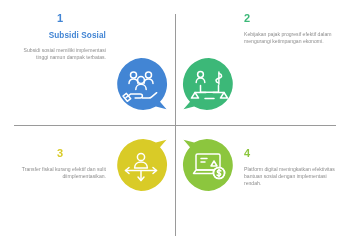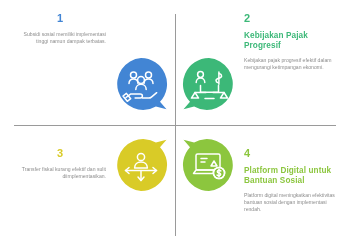--- a/index.html
+++ b/index.html
@@ -70,20 +70,21 @@
 <body>
 
 <div id="infographic">
 
   <div class="divider-v"></div>
   <div class="divider-h"></div>
 
   <div class="quad q1">
     <div class="txt">
       <div class="num" style="color:#4285d4">1</div>
+      <div class="head" style="color:#4285d4">Subsidi Sosial</div>
       <div class="body">Subsidi sosial memiliki implementasi tinggi namun dampak terbatas.</div>
     </div>
     <div class="bubble">
       <svg viewBox="0 0 56 56">
         <path d="M28 2a26 26 0 0 1 19 43.8l6.5 7.4-10.6-2.6A26 26 0 1 1 28 2z" fill="#4285d4"></path>
         <g fill="none" stroke="#ffffff" stroke-width="1.5" stroke-linecap="round" stroke-linejoin="round">
           <circle cx="20.5" cy="19" r="3"></circle>
           <path d="M16 27.5c0-2.8 2-4.6 4.5-4.6s4.5 1.8 4.5 4.6"></path>
           <circle cx="35.5" cy="19" r="3"></circle>
           <path d="M31 27.5c0-2.8 2-4.6 4.5-4.6s4.5 1.8 4.5 4.6"></path>
@@ -93,21 +94,20 @@
           <path d="M29.4 42.1h6.4c1 0 1.9-.4 2.6-1l5.3-4.4"></path>
           <path d="M10 40l3.4-2.6 4.3 5.3-3.4 2.6z"></path>
         </g>
       </svg>
     </div>
   </div>
 
   <div class="quad q2">
     <div class="txt">
       <div class="num" style="color:#3cb878">2</div>
-      <div class="head" style="color:#3cb878">Kebijakan Pajak Progresif</div>
       <div class="body">Kebijakan pajak progresif efektif dalam mengurangi ketimpangan ekonomi.</div>
     </div>
     <div class="bubble">
       <svg viewBox="0 0 56 56">
         <path d="M28 2a26 26 0 0 0-19 43.8L2.5 53.2l10.6-2.6A26 26 0 1 0 28 2z" fill="#3cb878"></path>
         <g fill="none" stroke="#ffffff" stroke-width="1.5" stroke-linecap="round" stroke-linejoin="round">
           <circle cx="19.5" cy="18.5" r="2.9"></circle>
           <path d="M15.2 26.5c0-2.6 1.9-4.4 4.3-4.4s4.3 1.8 4.3 4.4"></path>
           <path d="M38.2 17.5c1.6.5 2.4 1.4 2.4 2.4 0 1.3-1.4 1.9-2.8 2.3-1.4.4-2.8 1-2.8 2.3 0 1 .8 1.9 2.4 2.4"></path>
           <path d="M37.9 15.9v12.3"></path>
@@ -137,21 +137,20 @@
           <path d="M28 33.5v10"></path>
           <path d="M25 40l3 3.5 3-3.5"></path>
         </g>
       </svg>
     </div>
   </div>
 
   <div class="quad q4">
     <div class="txt">
       <div class="num" style="color:#8cc63e">4</div>
-      <div class="head" style="color:#8cc63e">Platform Digital untuk Bantuan Sosial</div>
       <div class="body">Platform digital meningkatkan efektivitas bantuan sosial dengan implementasi rendah.</div>
     </div>
     <div class="bubble">
       <svg viewBox="0 0 56 56">
         <path d="M28 54a26 26 0 0 1-19-43.8L2.5 2.8l10.6 2.6A26 26 0 1 1 28 54z" fill="#8cc63e"></path>
         <g fill="none" stroke="#ffffff" stroke-width="1.5" stroke-linecap="round" stroke-linejoin="round">
           <rect x="15" y="17" width="24" height="16" rx="1.6"></rect>
           <path d="M12.5 36.5h29l-2.5-3.5h-24z"></path>
           <path d="M20 21.5h6M20 25h4"></path>
           <path d="M30 29l3-5 3 5z"></path>

